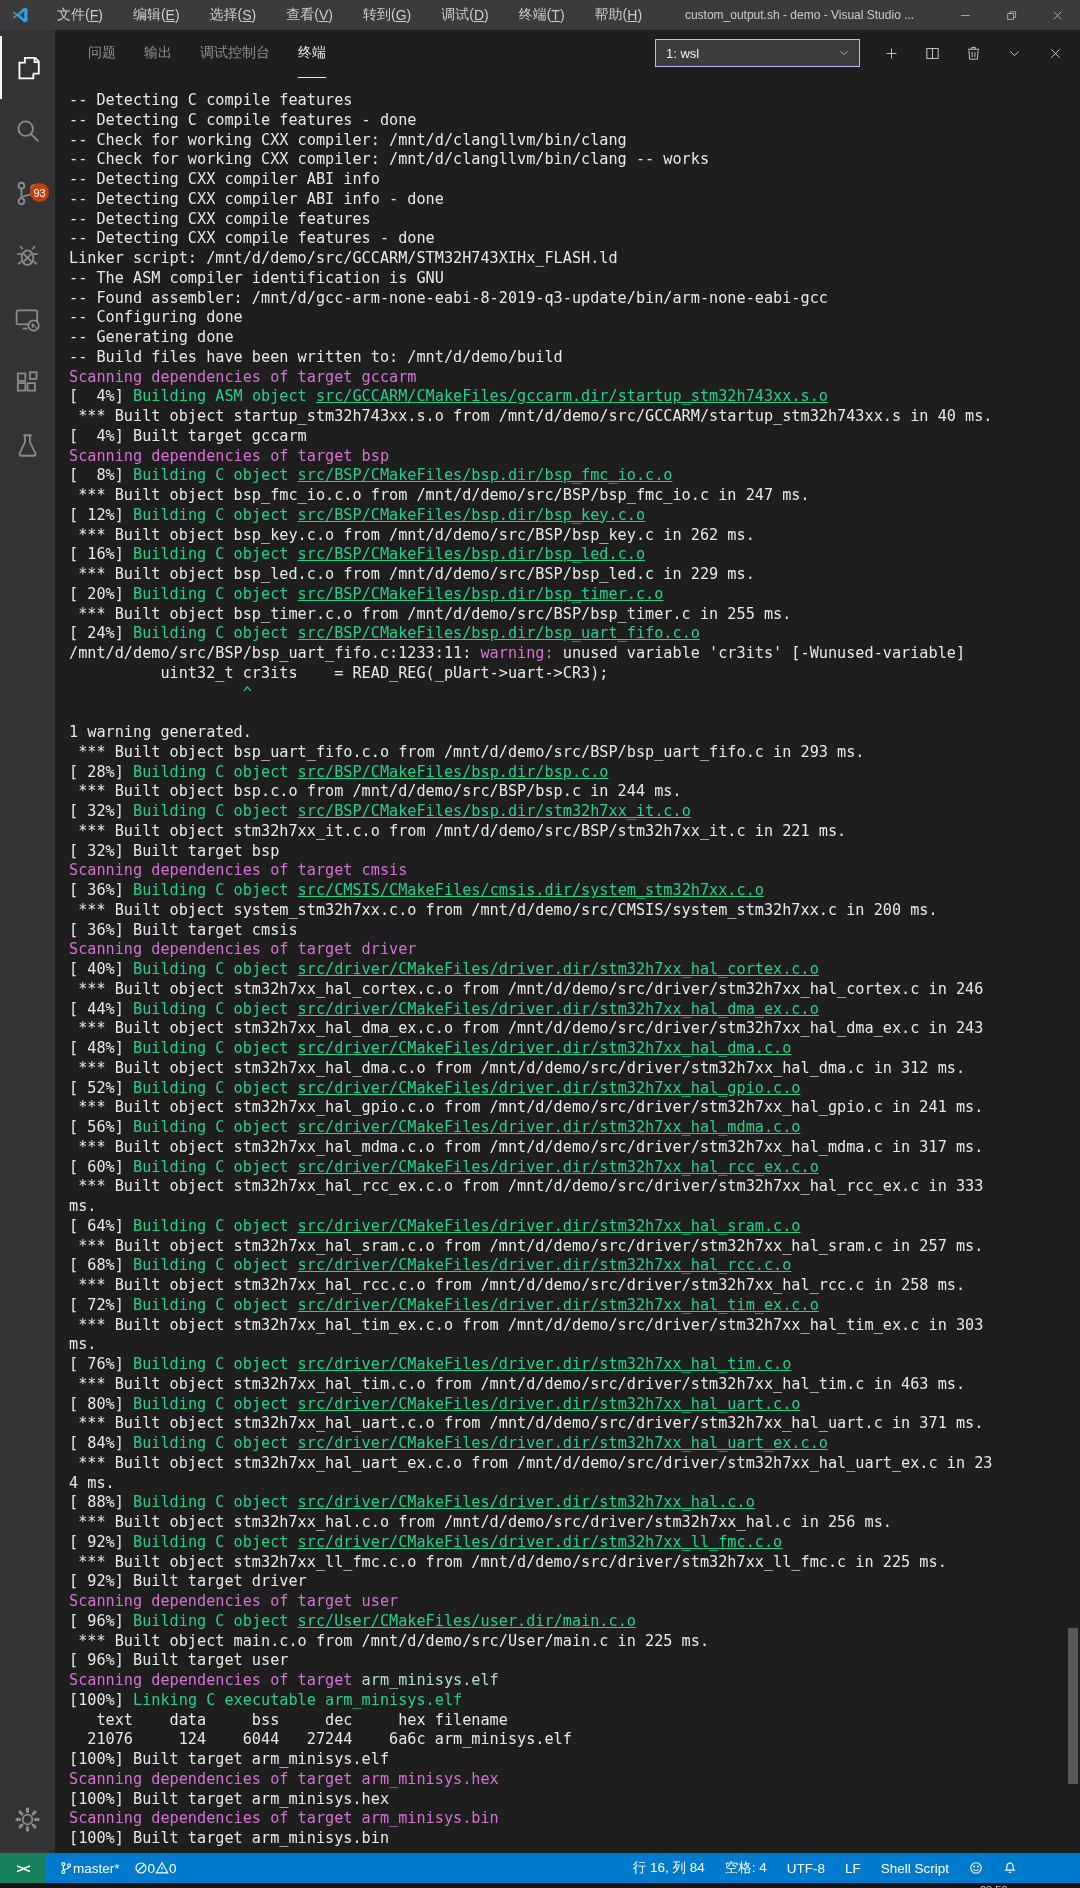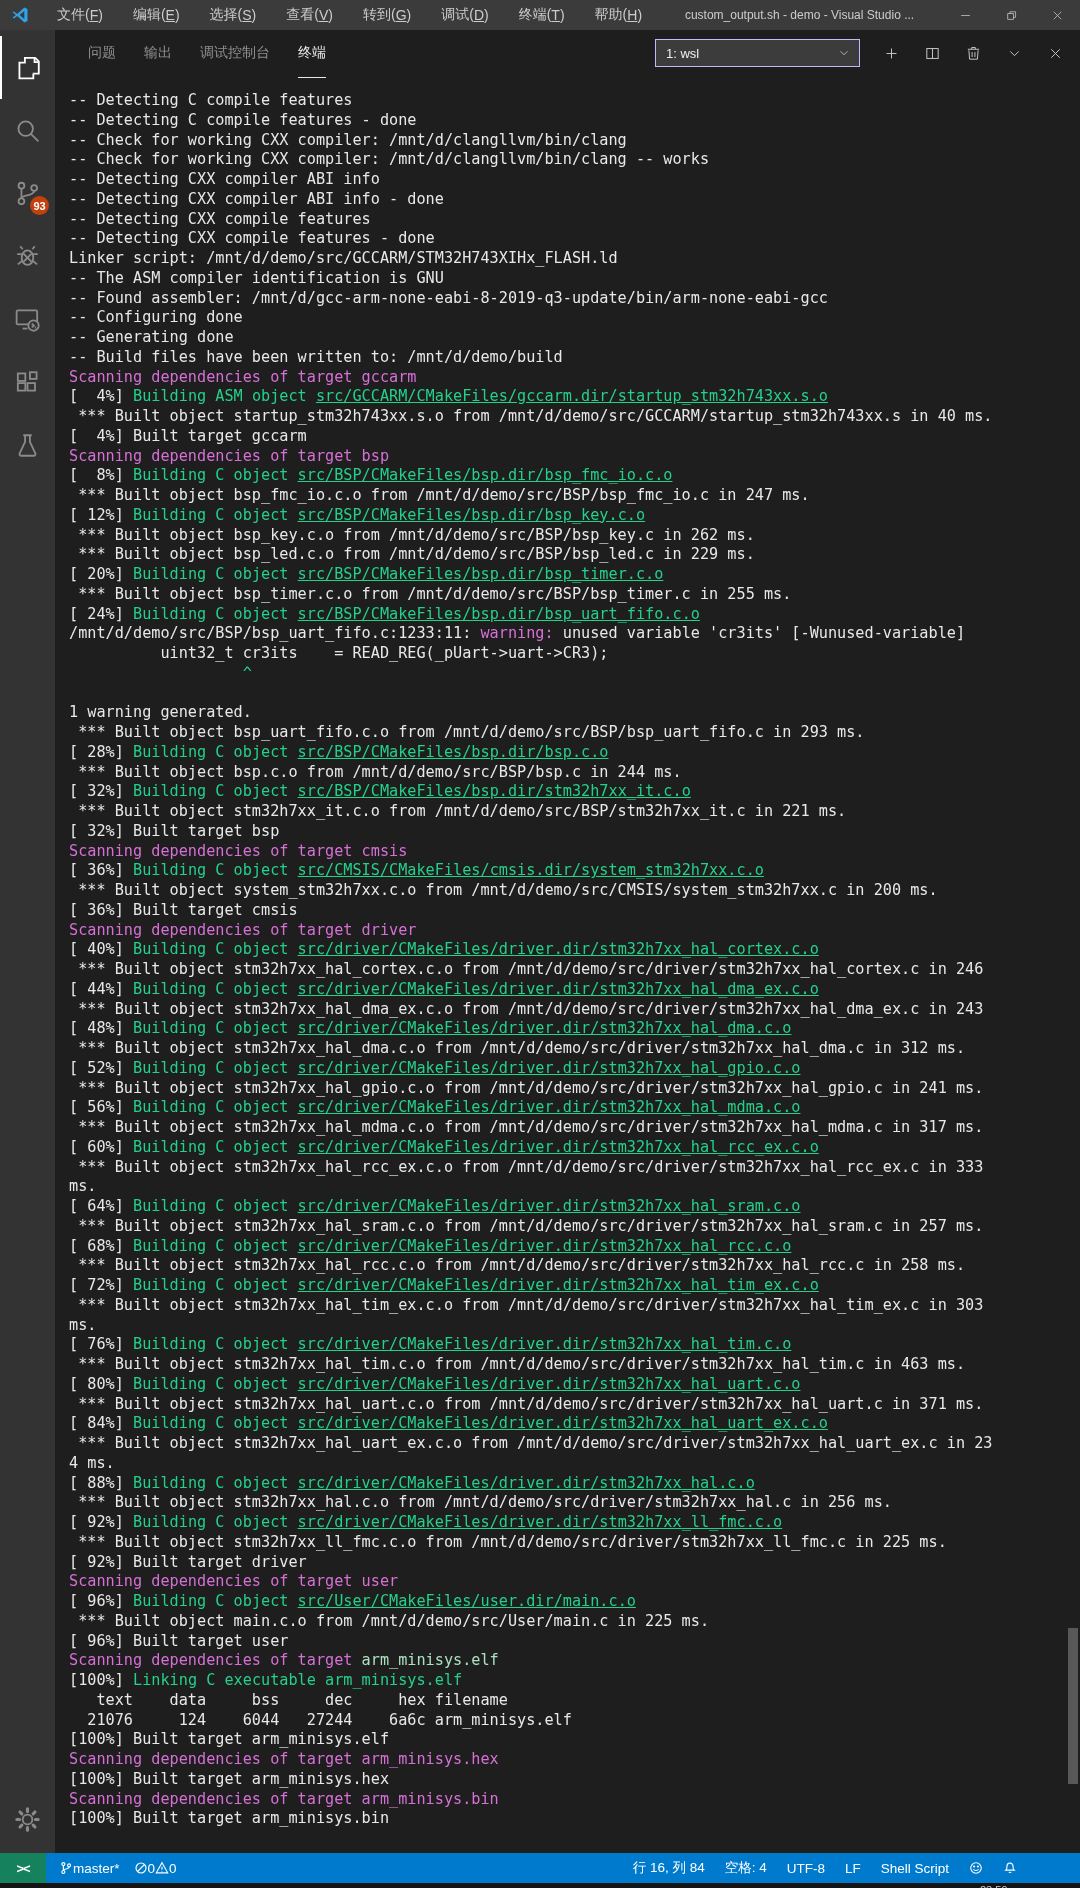--- a/index.html
+++ b/index.html
@@ -20,23 +20,23 @@
   
   .main { display:flex; height:1823px; }
 
   
   .activitybar { width:55px; background:#333333; position:relative; flex:0 0 auto; }
   .ab-item { height:63px; display:flex; align-items:center; justify-content:center; position:relative; }
   .ab-item:first-child { margin-top:6px; }
   .ab-item svg { width:29px; height:29px; stroke:#8B8B8B; stroke-width:1.5; fill:none; }
   .ab-item.active { border-left:2px solid #FFFFFF; }
   .ab-item.active svg { stroke:#FFFFFF; }
-  .ab-badge { position:absolute; right:6px; bottom:10px; min-width:19px; height:19px; border-radius:10px;
+  .ab-badge { position:absolute; right:6px; bottom:23px; min-width:19px; height:19px; border-radius:10px;
     background:#c2410c; color:#FFFFFF; font-size:11px; display:flex; align-items:center; justify-content:center;
-    padding:0 3px;font-weight:bold; }
+    padding:0 3px; }
   .ab-bottom { position:absolute; bottom:2px; left:0; width:55px; }
 
   
   .panel { flex:1; display:flex; flex-direction:column; background:#1E1E1E; position:relative;justify-content:flex-end; }
   .panel-header { height:48px; position:relative; display:flex; }
   .ptabs { display:flex; margin-left:33px; margin-top:12px; gap:28px; }
   .ptab { font-size:14px; color:#8F8F8F; line-height:20px; padding-bottom:11px; white-space:nowrap; }
   .ptab.active { color:#E7E7E7; border-bottom:1px solid #E7E7E7; }
   .term-select { position:absolute; left:600px; top:9px; width:205px; height:28px; background:#3C3C3C;
     border:1px solid #c4b5fd; color:#F0F0F0; font-size:13px; display:flex; align-items:center;
@@ -241,20 +241,21 @@
         <div class="tl"><span class="tw">-- Build files have been written to: /mnt/d/demo/build</span></div>
         <div class="tl"><span class="tm">Scanning dependencies of target gccarm</span></div>
         <div class="tl"><span class="tw">[  4%] </span><span class="tg">Building ASM object </span><span class="tu">src/GCCARM/CMakeFiles/gccarm.dir/startup_stm32h743xx.s.o</span></div>
         <div class="tl"><span class="tw"> *** Built object startup_stm32h743xx.s.o from /mnt/d/demo/src/GCCARM/startup_stm32h743xx.s in 40 ms.</span></div>
         <div class="tl"><span class="tw">[  4%] Built target gccarm</span></div>
         <div class="tl"><span class="tm">Scanning dependencies of target bsp</span></div>
         <div class="tl"><span class="tw">[  8%] </span><span class="tg">Building C object </span><span class="tu">src/BSP/CMakeFiles/bsp.dir/bsp_fmc_io.c.o</span></div>
         <div class="tl"><span class="tw"> *** Built object bsp_fmc_io.c.o from /mnt/d/demo/src/BSP/bsp_fmc_io.c in 247 ms.</span></div>
         <div class="tl"><span class="tw">[ 12%] </span><span class="tg">Building C object </span><span class="tu">src/BSP/CMakeFiles/bsp.dir/bsp_key.c.o</span></div>
         <div class="tl"><span class="tw"> *** Built object bsp_key.c.o from /mnt/d/demo/src/BSP/bsp_key.c in 262 ms.</span></div>
+        <div class="tl"><span class="tw">[ 16%] </span><span class="tg">Building C object </span><span class="tu">src/BSP/CMakeFiles/bsp.dir/bsp_led.c.o</span></div>
         <div class="tl"><span class="tw"> *** Built object bsp_led.c.o from /mnt/d/demo/src/BSP/bsp_led.c in 229 ms.</span></div>
         <div class="tl"><span class="tw">[ 20%] </span><span class="tg">Building C object </span><span class="tu">src/BSP/CMakeFiles/bsp.dir/bsp_timer.c.o</span></div>
         <div class="tl"><span class="tw"> *** Built object bsp_timer.c.o from /mnt/d/demo/src/BSP/bsp_timer.c in 255 ms.</span></div>
         <div class="tl"><span class="tw">[ 24%] </span><span class="tg">Building C object </span><span class="tu">src/BSP/CMakeFiles/bsp.dir/bsp_uart_fifo.c.o</span></div>
         <div class="tl"><span class="tw">/mnt/d/demo/src/BSP/bsp_uart_fifo.c:1233:11: </span><span class="tm">warning: </span><span class="tw">unused variable 'cr3its' [-Wunused-variable]</span></div>
         <div class="tl"><span class="tw">          uint32_t cr3its    = READ_REG(_pUart-&gt;uart-&gt;CR3);</span></div>
         <div class="tl"><span class="tg">                   ^</span></div>
         <div class="tl"></div>
         <div class="tl"><span class="tw">1 warning generated.</span></div>
         <div class="tl"><span class="tw"> *** Built object bsp_uart_fifo.c.o from /mnt/d/demo/src/BSP/bsp_uart_fifo.c in 293 ms.</span></div>

